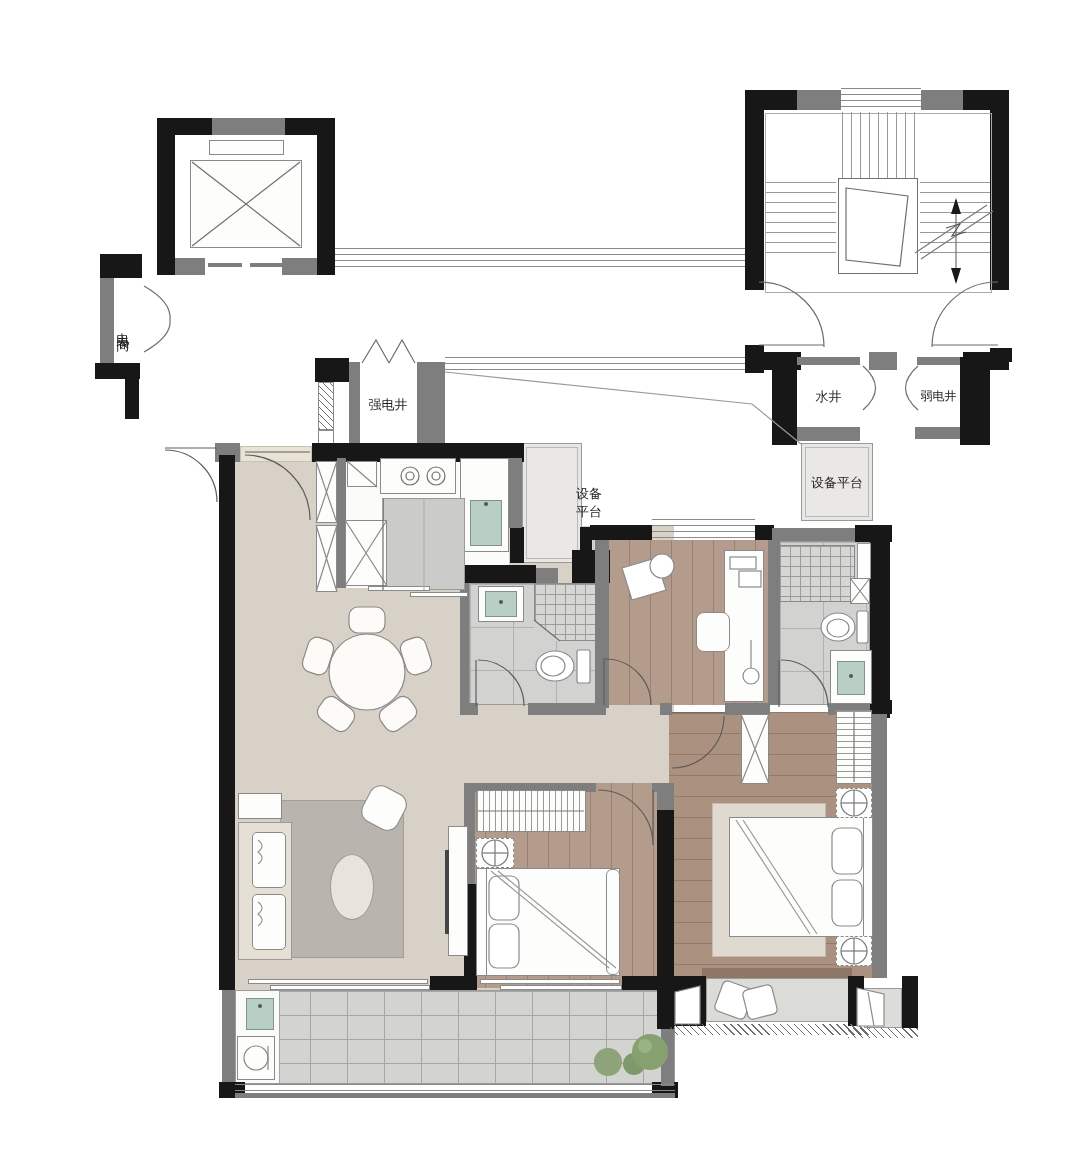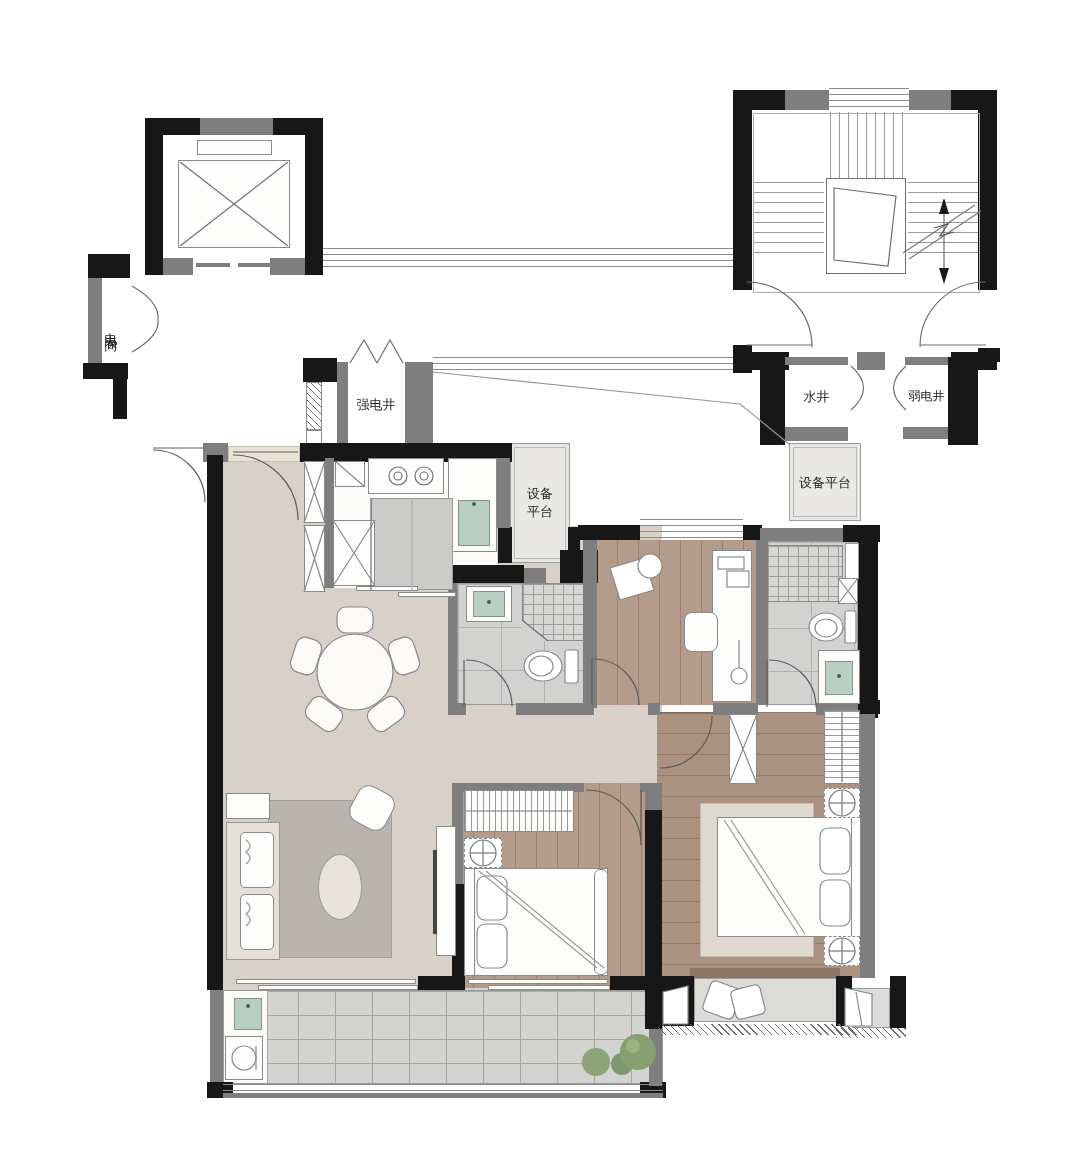--- a/index.html
+++ b/index.html
@@ -1,17 +1,17 @@
 <!DOCTYPE html>
 <html><head>
 <meta charset="utf-8">
 <style>
   html,body{margin:0;padding:0;background:#fff;}
   #plan{position:relative;width:1063px;height:1158px;background:#ffffff;overflow:hidden;
-        font-family:"Liberation Sans",sans-serif;}
+        font-family:"Liberation Sans",sans-serif;margin-left:12px;}
   .abs{position:absolute;box-sizing:border-box;}
   .wb{position:absolute;background:#171717;box-sizing:border-box;}
   .wg{position:absolute;background:#7e7e7e;box-sizing:border-box;}
   .fw{position:absolute;background:#fdfdfc;border:1px solid #8a8a8a;box-sizing:border-box;}
   .living{background:#d8d1c7;}
   .wood-v{background:#b49c8c;background-image:repeating-linear-gradient(90deg,rgba(96,66,50,.30) 0 1px,transparent 1px 21px);}
   .wood-h{background:#ab917f;background-image:repeating-linear-gradient(180deg,rgba(96,66,50,.30) 0 1px,transparent 1px 21px);}
   .tile{background:#d2d2d0;background-image:repeating-linear-gradient(90deg,#b2b2b0 0 1px,transparent 1px 43px),repeating-linear-gradient(180deg,#b2b2b0 0 1px,transparent 1px 43px);}
   .grid-f{background:#d6d6d4;background-image:repeating-linear-gradient(90deg,#9c9c9a 0 1px,transparent 1px 10px),repeating-linear-gradient(180deg,#9c9c9a 0 1px,transparent 1px 10px);border:1px solid #8a8a8a;}
   .balc{background:#d3d3d1;background-image:repeating-linear-gradient(90deg,#a6a6a4 0 1px,transparent 1px 37px),repeating-linear-gradient(180deg,#a6a6a4 0 1px,transparent 1px 24px);border:1px solid #9a9a98;}
@@ -373,16 +373,16 @@
     </g>
 
     <g stroke="none">
       <circle cx="596" cy="1062" r="14" fill="#8da379"></circle>
       <circle cx="622" cy="1064" r="11" fill="#7e9a6c"></circle>
       <circle cx="638" cy="1052" r="18" fill="#86a070"></circle>
       <circle cx="633" cy="1046" r="7" fill="#9bb284"></circle>
     </g>
   </svg>
 
-  <div class="lbl pre" style="left:512px;top:485px;width:56px;">设备
+  <div class="lbl pre" style="left:512px;top:485px;width:56px;padding-left:37px;">设备
 平台</div>
 
 </div>
 
 </body></html>

